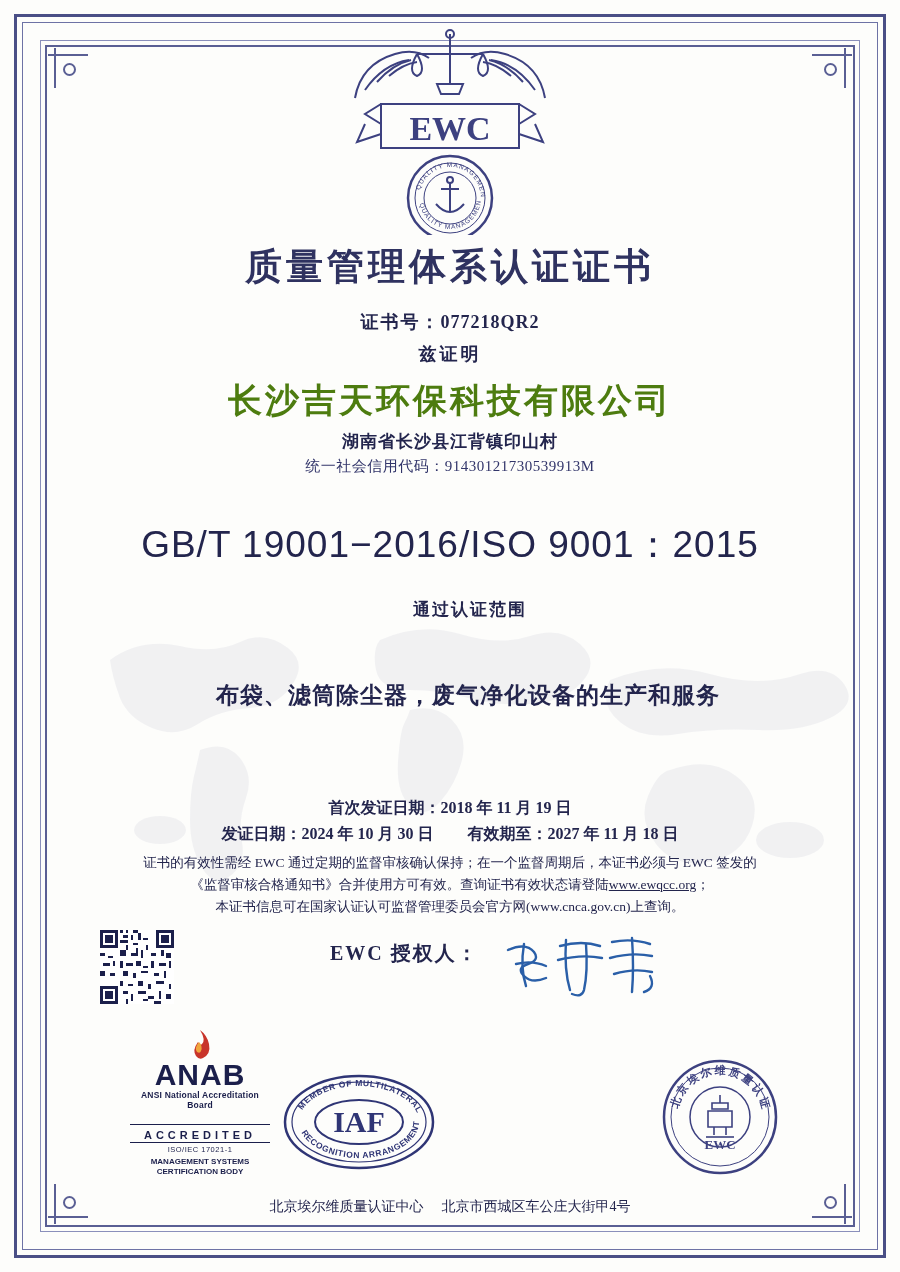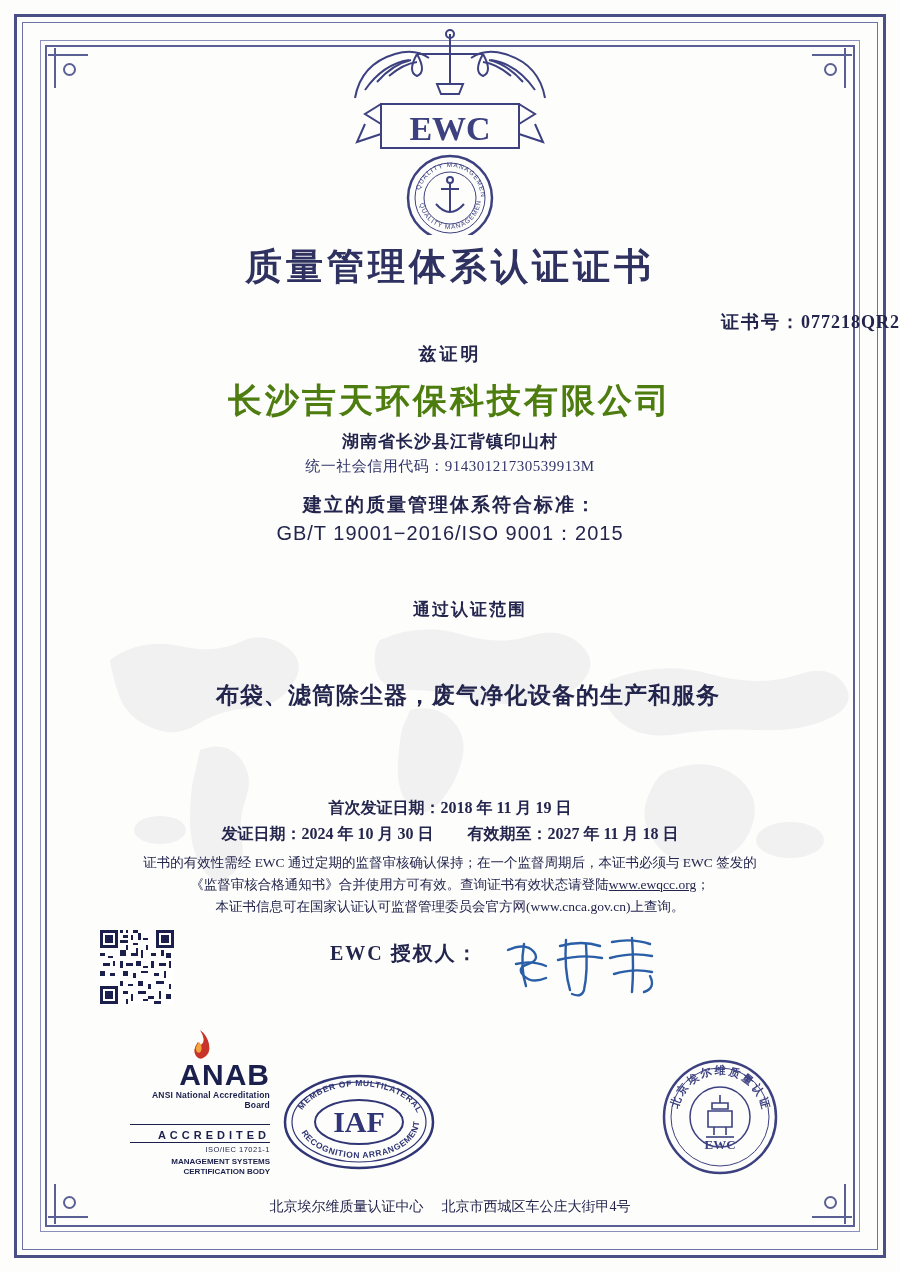--- a/index.html
+++ b/index.html
@@ -97,21 +97,21 @@
     font-family: "Liberation Serif", serif;
     font-size: 37px;
     font-weight: bold;
     letter-spacing: 4px;
     color: #2f3260;
     text-align: center;
   }
   .cert-no-row {
     position: absolute;
     top: 310px; left: 0; right: 0;
-    text-align: right;
+    text-align: center;
     font-size: 18px;
     color: #23254d;
     font-weight: bold;
   }
   .cert-no-row .label { letter-spacing: 2px; font-weight: bold; }
   .cert-no-row .value { letter-spacing: 1px; }
 
   .hereby {
     position: absolute;
     top: 342px; left: 0; right: 0;
@@ -154,21 +154,21 @@
     font-size: 19px;
     letter-spacing: 2px;
     color: #23254d;
     font-weight: bold;
   }
   .standard {
     position: absolute;
     top: 520px; left: 0; right: 0;
     text-align: center;
     font-family: "Liberation Sans", sans-serif;
-    font-size: 20px;
+    font-size: 37px;
     letter-spacing: 1px;
     color: #23254d;
   }
   .scope-label {
     position: absolute;
     top: 598px; left: 0; right: 0;
     text-align: center;
     font-size: 17px;
     letter-spacing: 2px;
     color: #23254d;
@@ -244,21 +244,21 @@
     font-size: 14px;
     color: #23254d;
   }
   .footer .sep { display: inline-block; width: 18px; }
 
   
   .anab {
     position: absolute;
     left: 130px; bottom: 95px;
     width: 140px;
-    text-align: right;
+    text-align: center;
     color: #1b1f4b;
   }
   .anab .brand {
     font-family: "Liberation Sans", sans-serif;
     font-weight: bold;
     font-size: 30px;
     letter-spacing: 1px;
     line-height: 30px;
   }
   .anab .sub1 {
@@ -389,21 +389,20 @@
   <div class="doc-title">质量管理体系认证证书</div>
 
   <div class="cert-no-row">
     <span class="label">证书号：</span><span class="value">077218QR2</span>
   </div>
 
   <div class="hereby">兹证明</div>
   <div class="company">长沙吉天环保科技有限公司</div>
   <div class="address">湖南省长沙县江背镇印山村</div>
   <div class="credit-code">统一社会信用代码：91430121730539913M</div>
-  <div class="standard-intro">建立的质量管理体系符合标准：</div>
   <div class="standard">GB/T 19001−2016/ISO 9001：2015</div>
   <div class="scope-label">通过认证范围</div>
   <div class="scope-text">布袋、滤筒除尘器，废气净化设备的生产和服务</div>
 
   <div class="date-first">
     <span>首次发证日期：</span><span>2018 年 11 月 19 日</span>
   </div>
   <div class="date-row">
     <span>发证日期：</span><span>2024 年 10 月 30 日</span>
     <span class="gap"></span>

